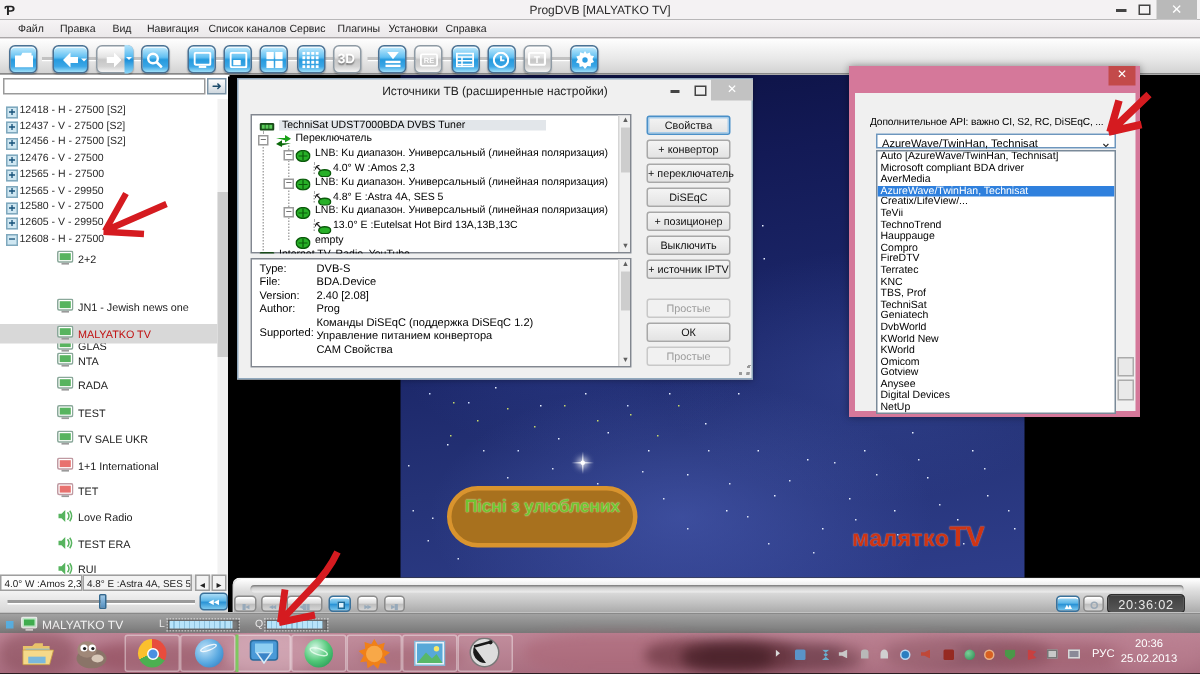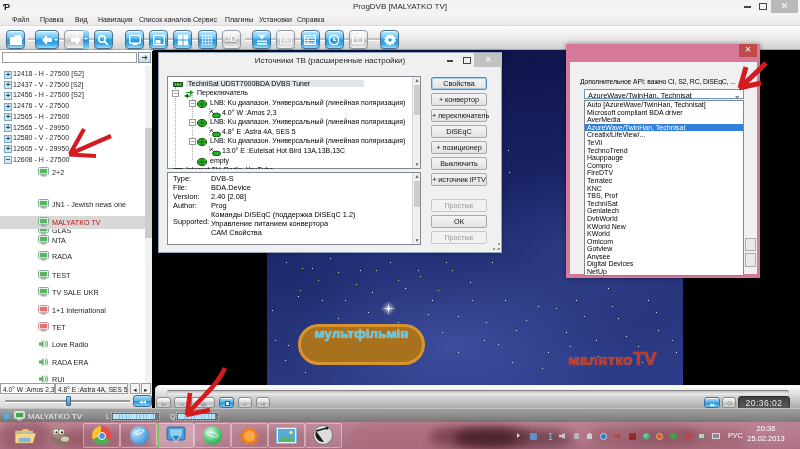--- a/index.html
+++ b/index.html
@@ -88,21 +88,21 @@
 <div class="a" id="video">
   <div class="a" id="sky"></div>
   <div class="a" id="stars">
       <div style="position:absolute;left:0;top:0;width:1px;height:1px;background:#fff;box-shadow:134px 212px 0 0px #cfe0ff,146px 246px 0 0px #e8f0ff,160px 218px 0 0px #cfe0ff,178px 208px 0 0px #e8f0ff,193px 250px 0 0px #cfe0ff,208px 220px 0 0px #e8f0ff,220px 242px 0 0px #e8f0ff,238px 212px 0 0px #e8f0ff,253px 238px 0 0px #e8f0ff,266px 220px 0 0px #cfe0ff,280px 250px 0 0px #e8f0ff,294px 212px 0 0px #e8f0ff,306px 266px 0 0px #e8f0ff,318px 232px 0 0px #e8f0ff,332px 290px 0 0px #e8f0ff,340px 212px 0 0px #e8f0ff,353px 250px 0 0px #e8f0ff,364px 280px 0 0px #e8f0ff,386px 256px 0 0px #e8f0ff,396px 302px 0 0px #e8f0ff,414px 282px 0 0px #e8f0ff,424px 250px 0 0px #e8f0ff,436px 212px 0 0px #e8f0ff,444px 290px 0 0px #e8f0ff,456px 238px 0 0px #e8f0ff,466px 268px 0 0px #e8f0ff,476px 220px 0 0px #e8f0ff,486px 296px 0 0px #e8f0ff,496px 250px 0 0px #e8f0ff,506px 280px 0 0px #e8f0ff,516px 226px 0 0px #e8f0ff,524px 302px 0 0px #e8f0ff,458px 130px 0 0px #e8f0ff,488px 70px 0 0px #e8f0ff,508px 160px 0 0px #e8f0ff,448px 46px 0 0px #e8f0ff,518px 100px 0 0px #cfe0ff,356px 100px 0 0px #e8f0ff,357px 122px 0 0px #e8f0ff,123px 290px 0 0px rgba(235,242,255,.9),133px 310px 0 0px rgba(235,242,255,.9),120px 260px 0 0px rgba(235,242,255,.9),136px 295px 0 0px rgba(235,242,255,.9),153px 322px 0 0px rgba(235,242,255,.9),170px 250px 0 0px rgba(235,242,255,.9),186px 268px 0 0px rgba(235,242,255,.9),200px 288px 0 0px rgba(235,242,255,.9),216px 262px 0 0px rgba(235,242,255,.9),230px 300px 0 0px rgba(235,242,255,.9),246px 272px 0 0px rgba(235,242,255,.9),260px 292px 0 0px rgba(235,242,255,.9),276px 264px 0 0px rgba(235,242,255,.9),290px 282px 0 0px rgba(235,242,255,.9),306px 302px 0 0px rgba(235,242,255,.9),320px 250px 0 0px rgba(235,242,255,.9),334px 272px 0 0px rgba(235,242,255,.9),346px 294px 0 0px rgba(235,242,255,.9),360px 312px 0 0px rgba(235,242,255,.9),374px 270px 0 0px rgba(235,242,255,.9),390px 318px 0 0px rgba(235,242,255,.9),404px 258px 0 0px rgba(235,242,255,.9),418px 296px 0 0px rgba(235,242,255,.9),432px 266px 0 0px rgba(235,242,255,.9),446px 306px 0 0px rgba(235,242,255,.9),460px 256px 0 0px rgba(235,242,255,.9),474px 286px 0 0px rgba(235,242,255,.9),490px 312px 0 0px rgba(235,242,255,.9),504px 262px 0 0px rgba(235,242,255,.9),520px 290px 0 0px rgba(235,242,255,.9),458px 26px 0 0px rgba(235,242,255,.9),484px 42px 0 0px rgba(235,242,255,.9),510px 16px 0 0px rgba(235,242,255,.9),448px 80px 0 0px rgba(235,242,255,.9),496px 110px 0 0px rgba(235,242,255,.9),516px 134px 0 0px rgba(235,242,255,.9),460px 166px 0 0px rgba(235,242,255,.9),488px 194px 0 0px rgba(235,242,255,.9),508px 206px 0 0px rgba(235,242,255,.9),434px 150px 0 0px rgba(235,242,255,.9),150px 218px 0 0px #c6d86a,166px 230px 0 0px #c6d86a,186px 222px 0 0px #c6d86a,204px 234px 0 0px #c6d86a,224px 220px 0 0px #c6d86a,246px 230px 0 0px #c6d86a,148px 240px 0 0px #c6d86a,268px 226px 0 0px #c6d86a,286px 240px 0 0px #c6d86a,300px 220px 0 0px #c6d86a"></div>
       <div style="position:absolute;left:235px;top:257px;width:3px;height:3px;background:#fff;border-radius:50%;box-shadow:0 0 4px 2px rgba(255,255,255,.85)"></div>
       <div style="position:absolute;left:229px;top:258px;width:15px;height:1px;background:linear-gradient(90deg,transparent,#fff,transparent)"></div>
       <div style="position:absolute;left:236px;top:251px;width:1px;height:15px;background:linear-gradient(180deg,transparent,#fff,transparent)"></div>
     </div>
 </div>
 <div class="a" id="badge">
-    <div class="l2">мультфільмів</div>
+    <div class="l1">Пісні з улюблених</div>
   </div>
 <div class="a" id="mlogo">малятко<b>TV</b></div>
 
 <div class="a" id="titlebar">
   <div class="a t">ProgDVB [MALYATKO TV]</div>
   <div class="a" style="left:3px;top:2px;width:7px;height:9px;color:#222;font-size:9px;font-weight:bold">Ƥ</div>
   <div class="a" style="left:744px;top:6px;width:7px;height:2px;background:#444"></div>
   <div class="a" style="left:759px;top:3px;width:8px;height:7px;border:1px solid #444"></div>
   <div class="a" style="left:771px;top:0;width:27px;height:13px;background:#b9b9b9;color:#fff;text-align:center;font-size:9px;line-height:13px">✕</div>
 </div>
@@ -365,21 +365,21 @@
           <path d="M1,3.5 L3,3.5 5.5,1 5.5,9 3,6.5 1,6.5 Z" fill="#57b45f"></path>
           <path d="M7,2.5 Q9,5 7,7.5 M8.5,1.5 Q11,5 8.5,8.5" stroke="#57b45f" fill="none" stroke-width="1"></path>
         </svg>
         <div class="txt" style="">Love Radio</div>
       </div>
       <div class="crow" style="top:306.0px;">
         <svg width="11" height="10" viewBox="0 0 11 10">
           <path d="M1,3.5 L3,3.5 5.5,1 5.5,9 3,6.5 1,6.5 Z" fill="#57b45f"></path>
           <path d="M7,2.5 Q9,5 7,7.5 M8.5,1.5 Q11,5 8.5,8.5" stroke="#57b45f" fill="none" stroke-width="1"></path>
         </svg>
-        <div class="txt" style="">RADA ERA</div>
+        <div class="txt" style="">TEST ERA</div>
       </div>
       <div class="crow" style="top:322.5px;">
         <svg width="11" height="10" viewBox="0 0 11 10">
           <path d="M1,3.5 L3,3.5 5.5,1 5.5,9 3,6.5 1,6.5 Z" fill="#57b45f"></path>
           <path d="M7,2.5 Q9,5 7,7.5 M8.5,1.5 Q11,5 8.5,8.5" stroke="#57b45f" fill="none" stroke-width="1"></path>
         </svg>
         <div class="txt" style="">RUI</div>
       </div>
     </div>
   <div class="a" id="lscroll">

